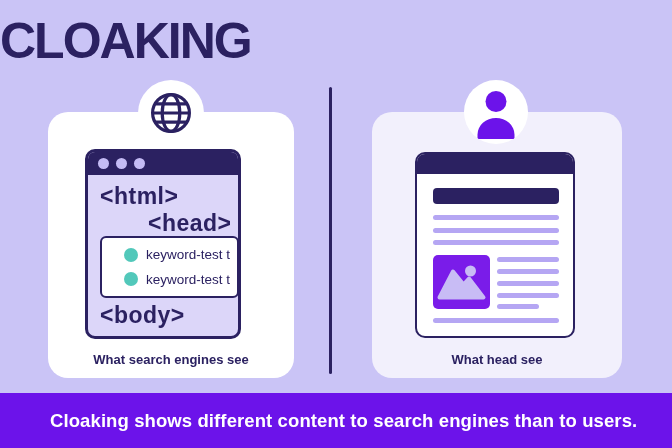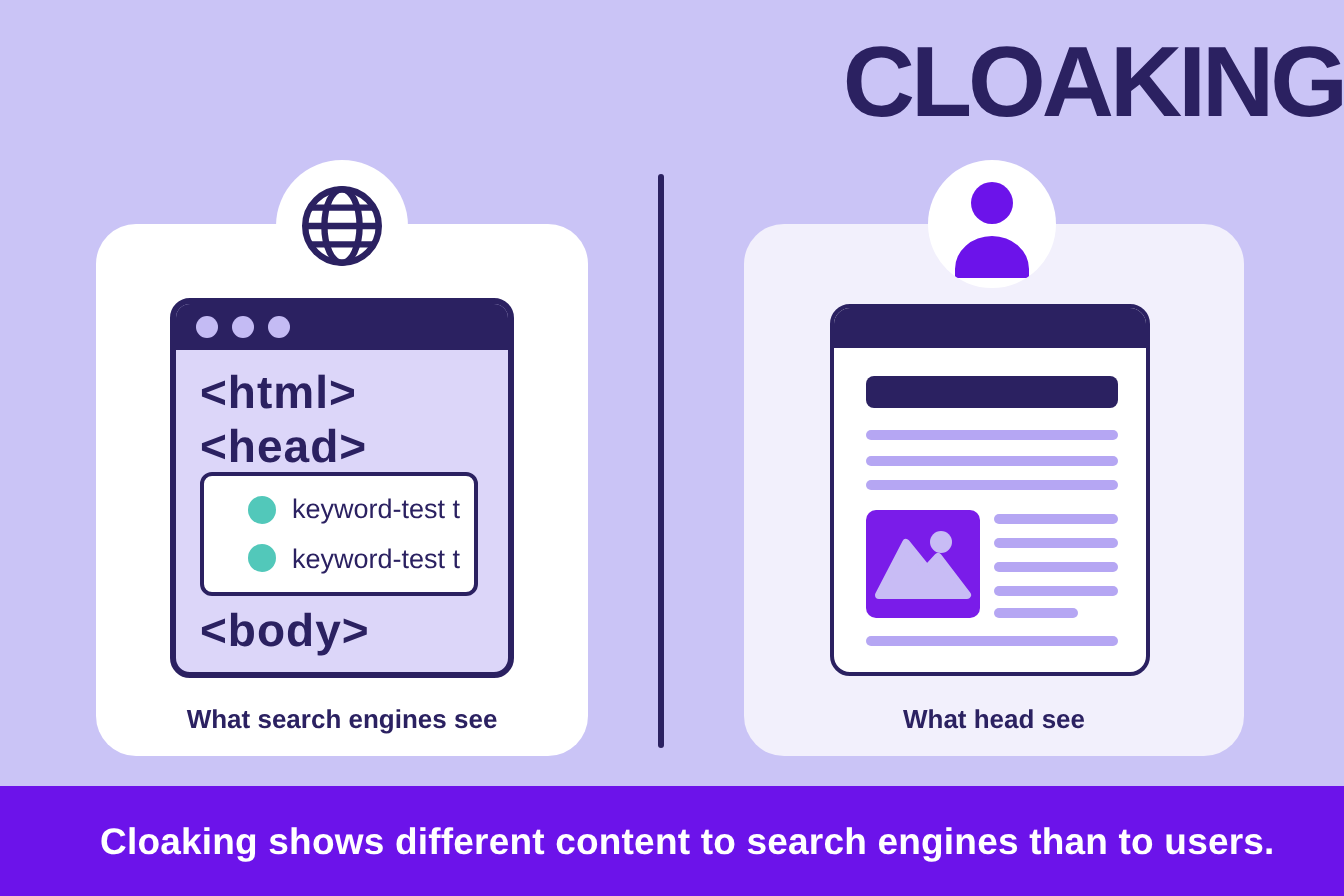--- a/index.html
+++ b/index.html
@@ -4,49 +4,49 @@
 <style>
   :root{
     --bg:#cac4f6; --navy:#2b2161; --purple:#6c13ea; --purple-img:#7a1ce9;
     --teal:#52c8ba; --card:#ffffff; --card-right:#f2f0fc; --window-body:#dcd6f9;
     --line:#b5a6f3; --lavender-shape:#c8bcf5; --dot:#c4bbf4; --footer-text:#ffffff;
   }
   html,body{margin:0;padding:0;}
   body{font-family:"Liberation Sans",sans-serif;background:#fff;}
   .stage{position:relative;width:672px;height:448px;background:var(--bg);overflow:hidden;}
 
-  .title{position:absolute;top:12px;left:0;right:0;margin:0;text-align:right;
+  .title{position:absolute;top:12px;left:0;right:0;margin:0;text-align:left;
     font-size:50px;font-weight:bold;letter-spacing:-2px;color:var(--navy);}
 
   .divider{position:absolute;left:329px;top:87px;width:3px;height:287px;
     background:var(--navy);border-radius:2px;}
 
   .card{position:absolute;top:112px;width:246px;height:266px;border-radius:20px;}
   .card-left{left:48px;background:var(--card);}
   .card-right{left:372px;width:250px;background:var(--card-right);}
 
   .badge{position:absolute;top:80px;border-radius:50%;background:#fff;
     display:flex;align-items:center;justify-content:center;overflow:hidden;}
   .badge-left{left:138px;width:66px;height:66px;}
   .badge-right{left:464px;width:64px;height:64px;}
 
   .caption{position:absolute;left:0;right:0;bottom:11px;text-align:center;
     font-size:13px;font-weight:bold;color:var(--navy);}
 
   
-  .win-code{position:absolute;left:37px;top:37px;width:172px;height:190px;
+  .win-code{position:absolute;left:37px;top:37px;width:156px;height:190px;
     box-sizing:border-box;border:3px solid var(--navy);border-radius:10px;
     background:var(--window-body);overflow:hidden;}
   .win-code .titlebar{position:absolute;left:-1px;top:-1px;right:-1px;height:24px;
     background:var(--navy);display:flex;align-items:center;padding-left:11px;gap:7px;}
   .win-code .dot{width:11px;height:11px;border-radius:50%;background:var(--dot);}
   .tag{position:absolute;left:12px;font-size:23px;font-weight:bold;color:var(--navy);
     letter-spacing:0.5px;line-height:1;}
   .tag-html{top:33px;}
-  .tag-head{top:60px;}
+  .tag-head{top:60px;margin-left:48px;}
   .tag-body{top:152px;}
   .keyword-box{position:absolute;left:12px;top:84px;width:139px;height:62px;
     box-sizing:border-box;border:2.5px solid var(--navy);border-radius:6px;
     background:#fff;display:flex;flex-direction:column;justify-content:space-evenly;
     padding-left:22px;}
   .kw-row{display:flex;align-items:center;gap:8px;}
   .kw-bullet{width:14px;height:14px;border-radius:50%;background:var(--teal);flex:0 0 auto;}
   .kw-label{font-size:13.5px;color:var(--navy);white-space:nowrap;}
 
   

